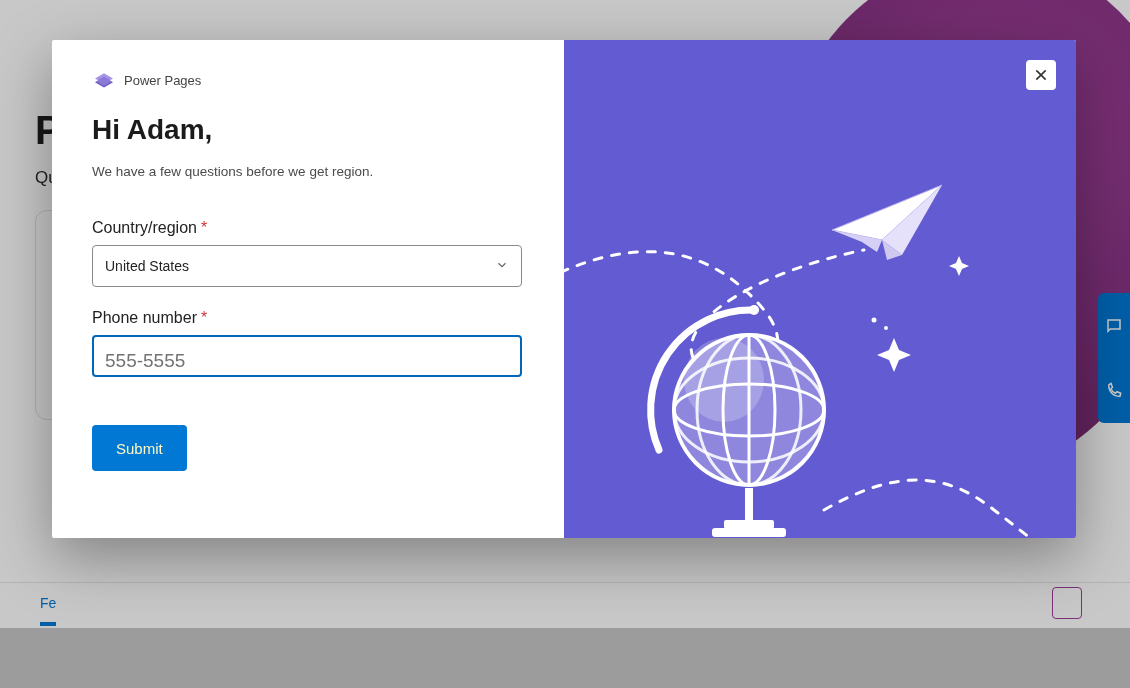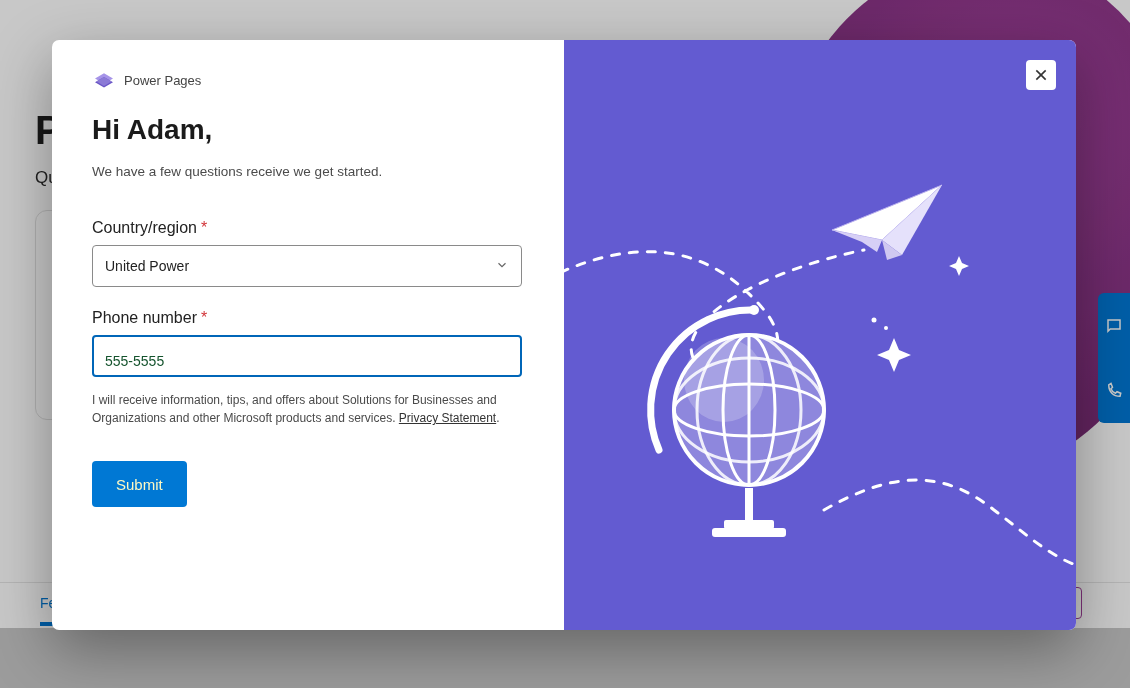--- a/index.html
+++ b/index.html
@@ -92,25 +92,25 @@
   .mask {
     position: absolute;
     inset: 0;
     background: rgba(0,0,0,0.18);
   }
 
   
   .modal {
     position: absolute;
     left: 52px; top: 40px;
-    width: 1024px; height: 590px;
+    width: 1024px; height: 498px;
     background: #fff;
     display: flex;
     box-shadow: 0 20px 60px rgba(0,0,0,0.35);
-    border-radius: 7px;
+    border-radius: 2px;
     overflow: hidden;
   }
   .modal-left {
     width: 512px;
     padding: 28px 40px 32px 40px;
     display: flex; flex-direction: column;
   }
   .brand {
     display: flex; align-items: center; gap: 8px;
     margin-bottom: 22px;
@@ -151,23 +151,23 @@
     justify-content: space-between;
   }
   .select-wrap { cursor: pointer; }
   .select-wrap .chev { color:#666; }
   .input-focused {
     border: 2px solid #0066b8;
     padding: 0 11px;
   }
   .text-input input {
     border: none; outline: none;
-    font-size: 14px; width: 100%;
+    font-size: 19px; width: 100%;
     background: transparent;
-    color: #14532d;
+    color: #737373;
     margin-top: 9px;
   }
   .field-group { margin-bottom: 22px; }
 
   .small-text {
     font-size: 12px;
     color: #4a4a4a;
     line-height: 1.5;
     max-width: 432px;
   }
@@ -252,50 +252,47 @@
         <svg viewBox="0 0 32 32" width="24" height="24">
           <polygon points="4,14 16,7 28,14 16,21" fill="#a694e8"></polygon>
           <polygon points="4,14 16,7 28,14 16,21" fill="#6b57c7" transform="translate(0,5)"></polygon>
           <polygon points="6,16 16,10 26,16 16,22" fill="#8b7ad6" transform="translate(0,2)"></polygon>
         </svg>
       </span>
       <span class="brand-text">Power Pages</span>
     </div>
 
     <div class="greeting">Hi Adam,</div>
-    <div class="intro">We have a few questions receive we get started.</div>
+    <div class="intro">We have a few questions before we get region.</div>
 
     <div class="field-group">
       <div class="field-label">
         <span>Country/region</span>
         <span class="req">*</span>
       </div>
       <div class="select-wrap">
-        <span>United Power</span>
+        <span>United States</span>
         <span class="chev">
           <svg width="14" height="14" viewBox="0 0 24 24" fill="none" stroke="currentColor" stroke-width="2">
               <polyline points="6 9 12 15 18 9"></polyline>
             </svg>
         </span>
       </div>
     </div>
 
     <div class="field-group" style="margin-bottom:14px;">
       <div class="field-label">
         <span>Phone number</span>
         <span class="req">*</span>
       </div>
       <div class="text-input input-focused">
         <input type="text" value="555-5555" style="">
       </div>
     </div>
 
-    <div class="small-text">
-      <span>I will receive information, tips, and offers about Solutions for Businesses and Organizations and other Microsoft products and services. </span><a>Privacy Statement</a><span>.</span>
-    </div>
 
 
     <button class="submit-btn">Submit</button>
   </div>
 
   <div class="modal-right">
     <div class="close-btn" title="Close">
       <svg width="16" height="16" viewBox="0 0 24 24" fill="none" stroke="currentColor" stroke-width="2.4">
         <line x1="5" y1="5" x2="19" y2="19"></line>
           <line x1="19" y1="5" x2="5" y2="19"></line>

